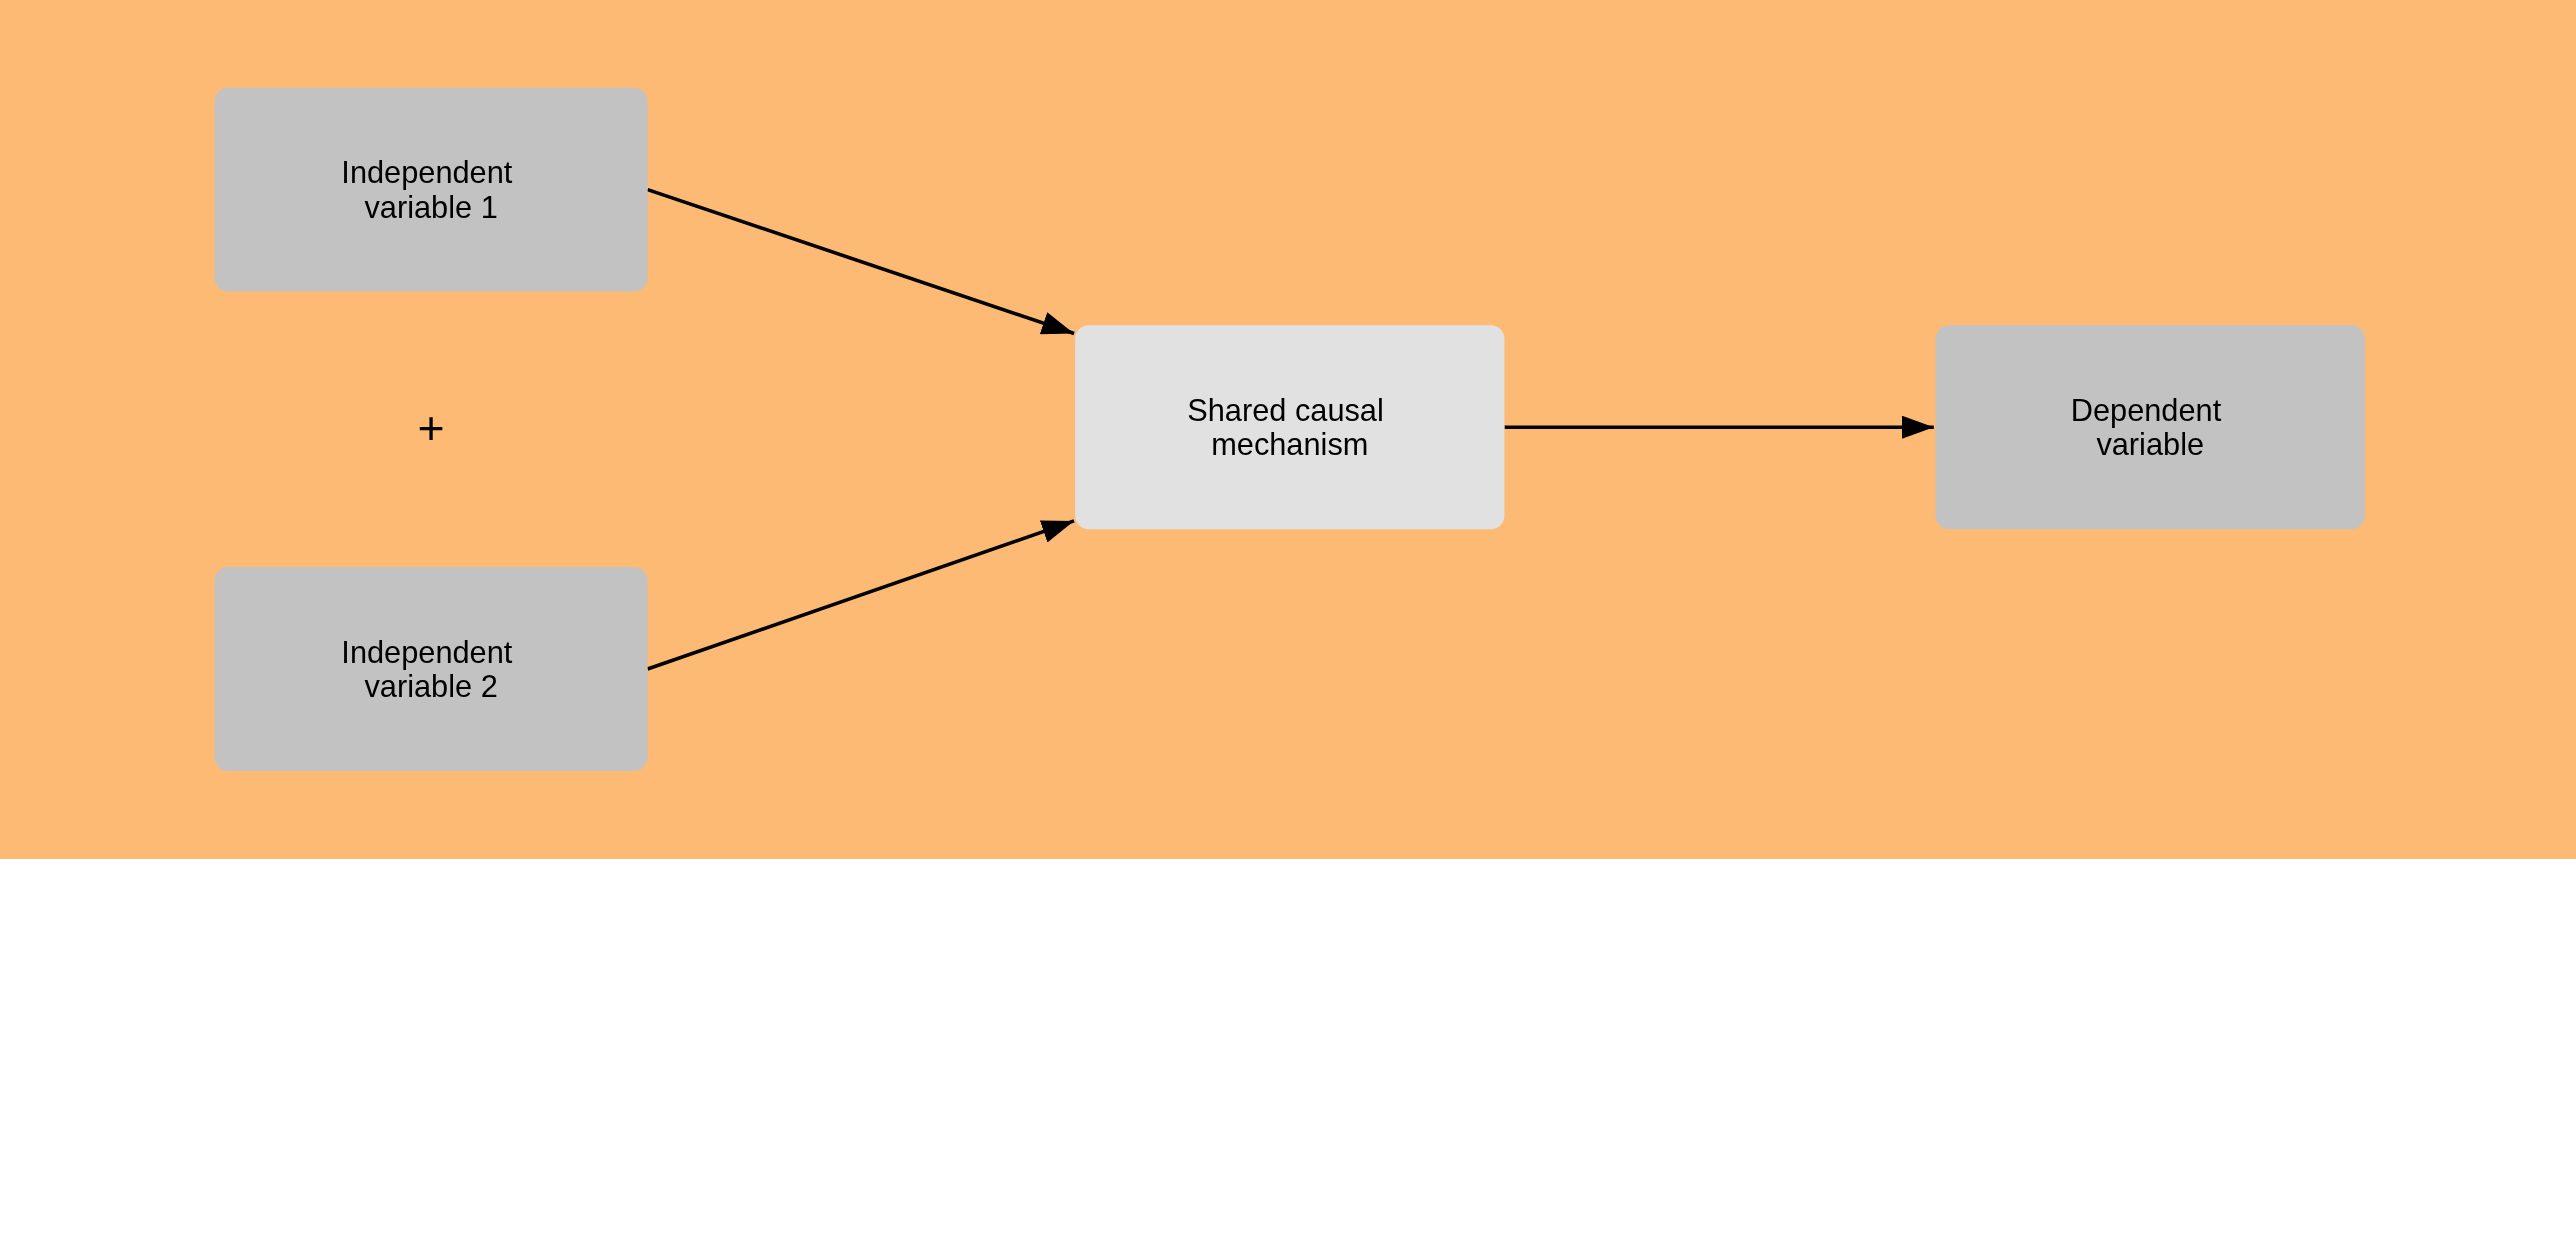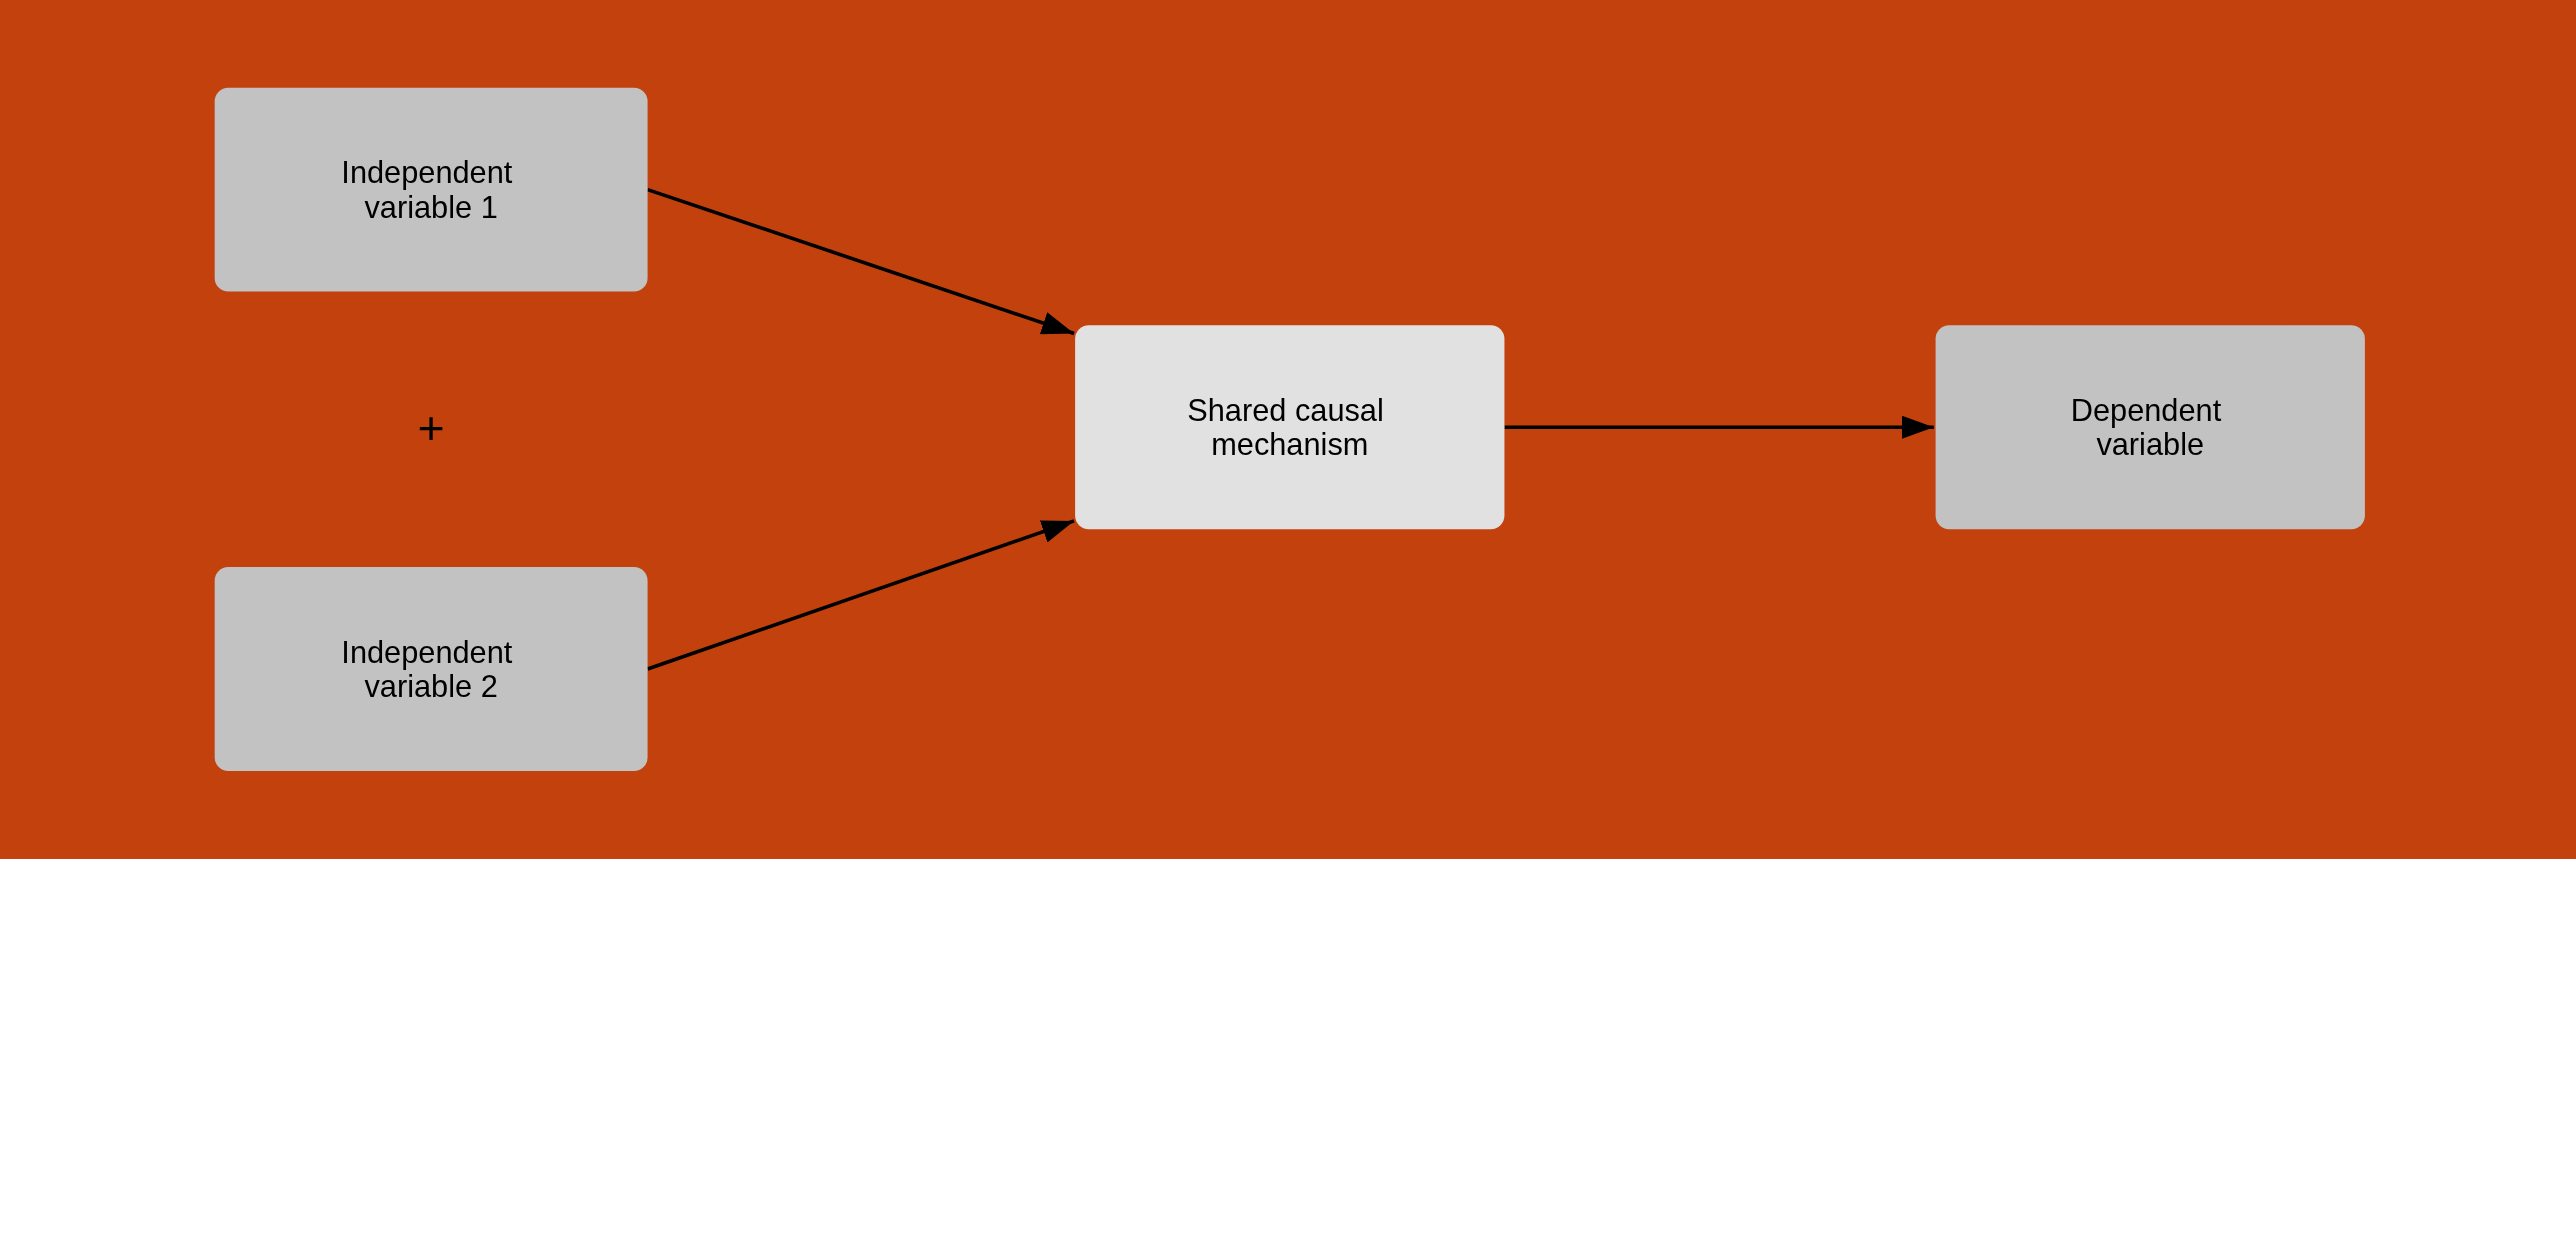--- a/index.html
+++ b/index.html
@@ -2,21 +2,21 @@
 <html style="font-size:8.2px"><head>
 <meta charset="utf-8">
 <style>
   html, body {
     margin: 0;
     padding: 0;
     background: #ffffff;
   }
   .diagram-wrap {
     width: 100%;
-    background: #c2410c;
+    background: #fdba74;
   }
   svg.diagram {
     display: block;
     width: 100%;
     height: auto;
   }
   .node-box {
     stroke: none;
   }
   .node-label {

